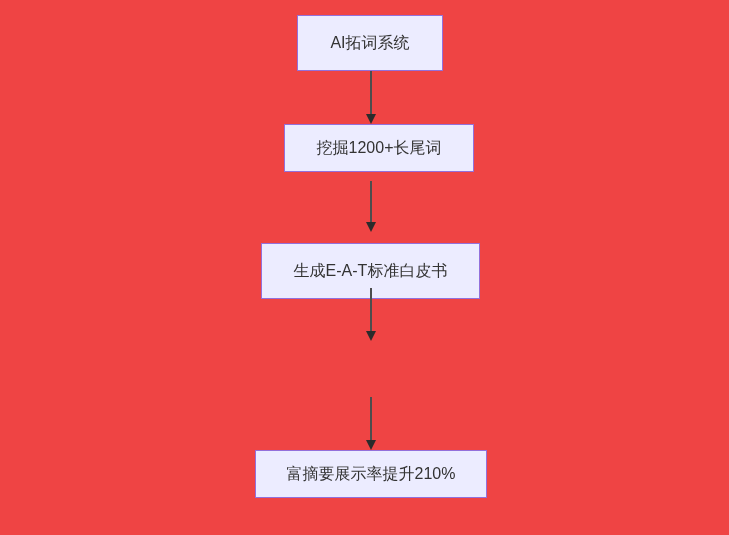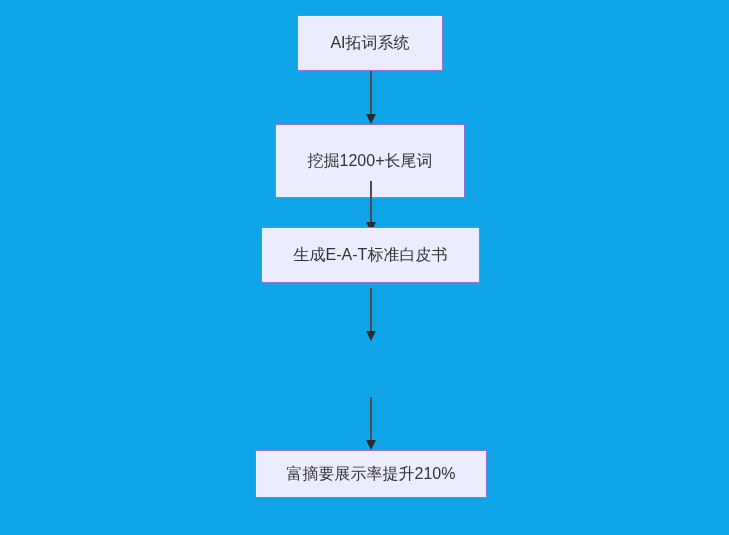--- a/index.html
+++ b/index.html
@@ -7,41 +7,41 @@
     padding: 0;
   }
   body {
     background: #f9f9f9;
     font-family: "Liberation Sans", "DejaVu Sans", sans-serif;
   }
   .canvas {
     position: relative;
     width: 729px;
     height: 535px;
-    background: #0ea5e9;
+    background: #ef4444;
     overflow: hidden;
   }
   .flow-node {
     position: absolute;
     box-sizing: border-box;
     background: #ececff;
     border: 1px solid #9370db;
     color: #333333;
     font-size: 16px;
     line-height: 1;
     display: flex;
     align-items: center;
     justify-content: center;
     text-align: center;
     white-space: nowrap;
   }
   
   .node-1 { left: 297px; top: 15px;  width: 146px; height: 56px; }
-  .node-2 { left: 275px; top: 124px; width: 190px; height: 74px; }
-  .node-3 { left: 261px; top: 227px; width: 219px; height: 56px; }
+  .node-2 { left: 284px; top: 124px; width: 190px; height: 48px; }
+  .node-3 { left: 261px; top: 243px; width: 219px; height: 56px; }
   .node-4 { left: 264px; top: 341px; width: 213px; height: 56px; }
   .node-5 { left: 255px; top: 450px; width: 232px; height: 48px; }
 
   .flow-arrow {
     position: absolute;
     left: 365px;           
     width: 11px;
     display: flex;
     flex-direction: column;
     align-items: center;

